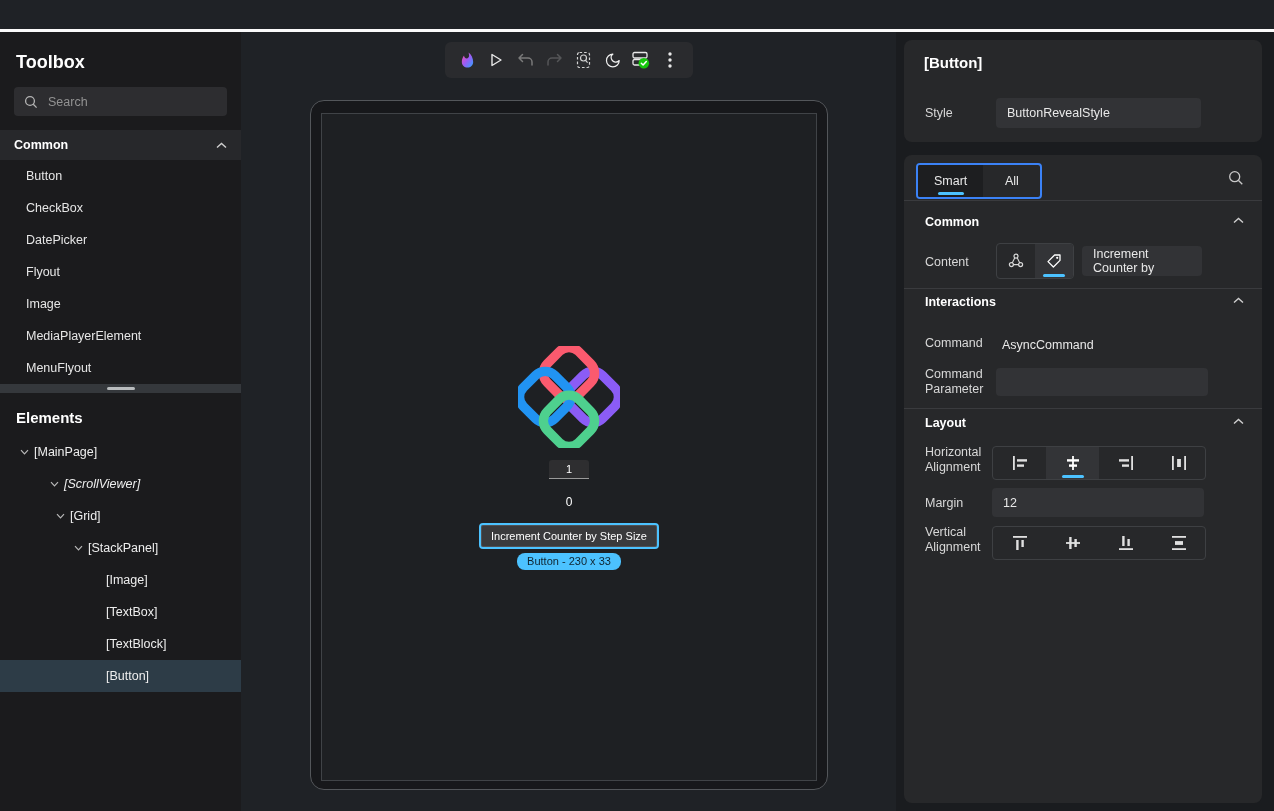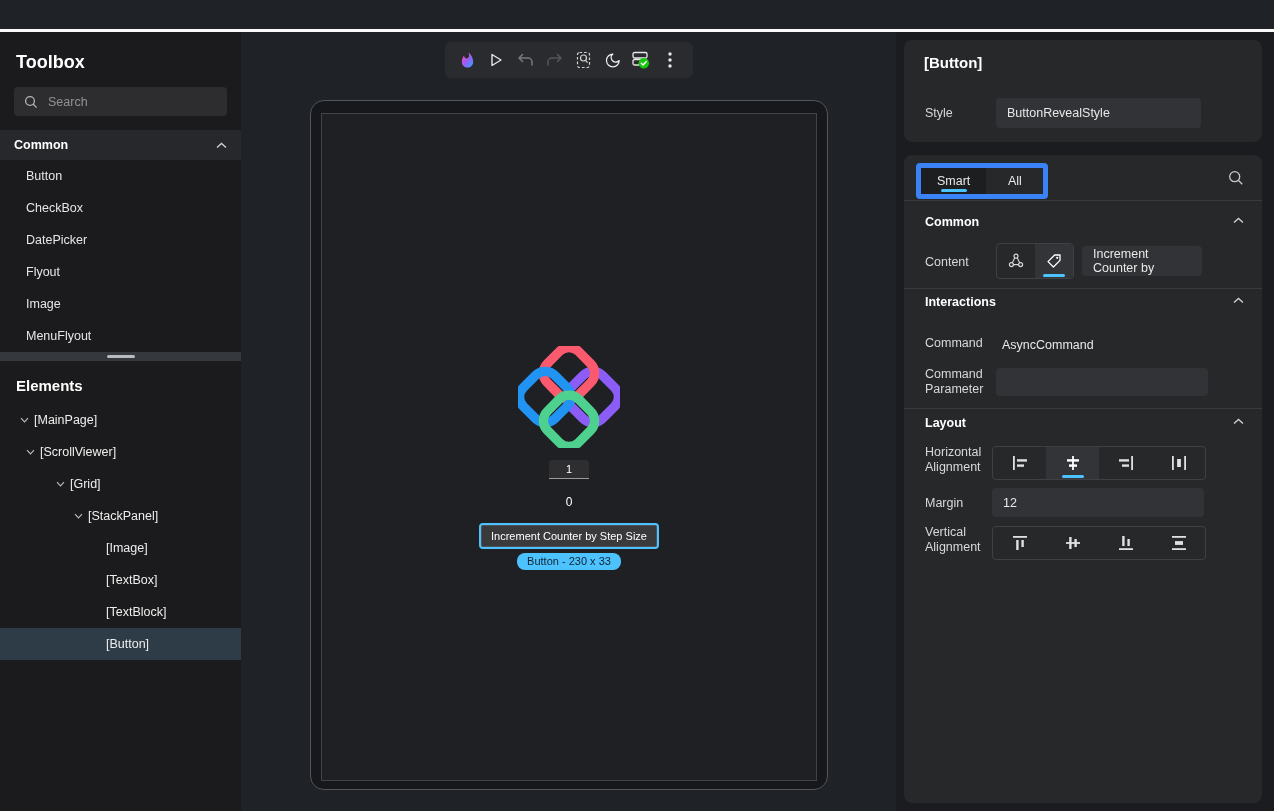--- a/index.html
+++ b/index.html
@@ -48,21 +48,21 @@
   .card { position:absolute; left:8px; width:358px; background:#27282a; border-radius:8px; }
   .card1 { top:8px; height:102px; }
   .card1 .hdr { padding:14px 20px 0 20px; font-size:15px; font-weight:bold; color:#fff; }
   .row-style { position:absolute; left:21px; top:58px; display:flex; align-items:center; }
   .row-style .lbl { width:71px; font-size:12.5px; color:#d8d8d8; }
   .input { background:#323336; border-radius:4px; font-size:12.5px; color:#e8e8e8; display:flex; align-items:center; padding:0 11px; }
   .style-input { width:205px; height:30px; }
 
   .card2 { top:123px; height:648px; }
   .tabs-row { position:absolute; left:12px; top:7px; height:38px; display:flex; align-items:center; }
-  .tab-group { display:flex; border:5px solid #3b82f6; border-radius:4px; overflow:hidden; height:36px; }
+  .tab-group { display:flex; border:2px solid #3b82f6; border-radius:4px; overflow:hidden; height:36px; }
   .tab { min-width:57px; padding:0 16px; display:flex; align-items:center; justify-content:center; font-size:12.5px; color:#e8e8e8; position:relative; }
   .tab.active { background:#1d1e20; }
   .tab.active::after { content:""; position:absolute; left:50%; bottom:2px; transform:translateX(-50%); width:26px; height:3px; border-radius:2px; background:#4cc2ff; }
   .tabs-search { position:absolute; right:18px; top:15px; }
   .divider { position:absolute; left:0; right:0; height:1px; background:#3a3b3e; }
   .sec-hdr { position:absolute; left:21px; font-size:12.5px; font-weight:bold; color:#fff; }
   .sec-chev { position:absolute; right:18px; }
   .flabel { position:absolute; left:21px; font-size:12.5px; color:#d8d8d8; line-height:15px; }
   .toggle-group { position:absolute; display:flex; border:1px solid #3e4043; border-radius:4px; height:36px; overflow:hidden; }
   .tile { width:38px; height:34px; display:flex; align-items:center; justify-content:center; position:relative; }
@@ -125,37 +125,38 @@
           <polyline points="1,5.5 5.5,1.5 10,5.5" fill="none" stroke="#cfcfcf" stroke-width="1.4"></polyline>
         </svg>
     </div>
     <div class="toolbox-list">
 
     <div class="tb-item">Button</div>
         <div class="tb-item">CheckBox</div>
         <div class="tb-item">DatePicker</div>
         <div class="tb-item">Flyout</div>
         <div class="tb-item">Image</div>
+        <div class="tb-item">MediaPlayerElement</div>
         <div class="tb-item">MenuFlyout</div>
       </div>
     <div class="splitter">
         <div class="handle"></div>
       </div>
     <div class="elements-title">Elements</div>
     <div class="tree">
 
     <div class="tree-row" style="padding-left: 14px;">
           <span class="chev-sm">
             <svg width="9" height="6" viewBox="0 0 9 6">
               <polyline points="1,1.2 4.5,4.8 8,1.2" fill="none" stroke="#b8b8b8" stroke-width="1.2"></polyline>
             </svg>
           </span>
           <span>[MainPage]</span>
         </div>
-        <div class="tree-row" style="padding-left: 20px;">
+        <div class="tree-row" style="padding-left: 44px; font-style: italic;">
           <span class="chev-sm">
             <svg width="9" height="6" viewBox="0 0 9 6">
               <polyline points="1,1.2 4.5,4.8 8,1.2" fill="none" stroke="#b8b8b8" stroke-width="1.2"></polyline>
             </svg>
           </span>
           <span>[ScrollViewer]</span>
         </div>
         <div class="tree-row" style="padding-left: 50px;">
           <span class="chev-sm">
             <svg width="9" height="6" viewBox="0 0 9 6">

